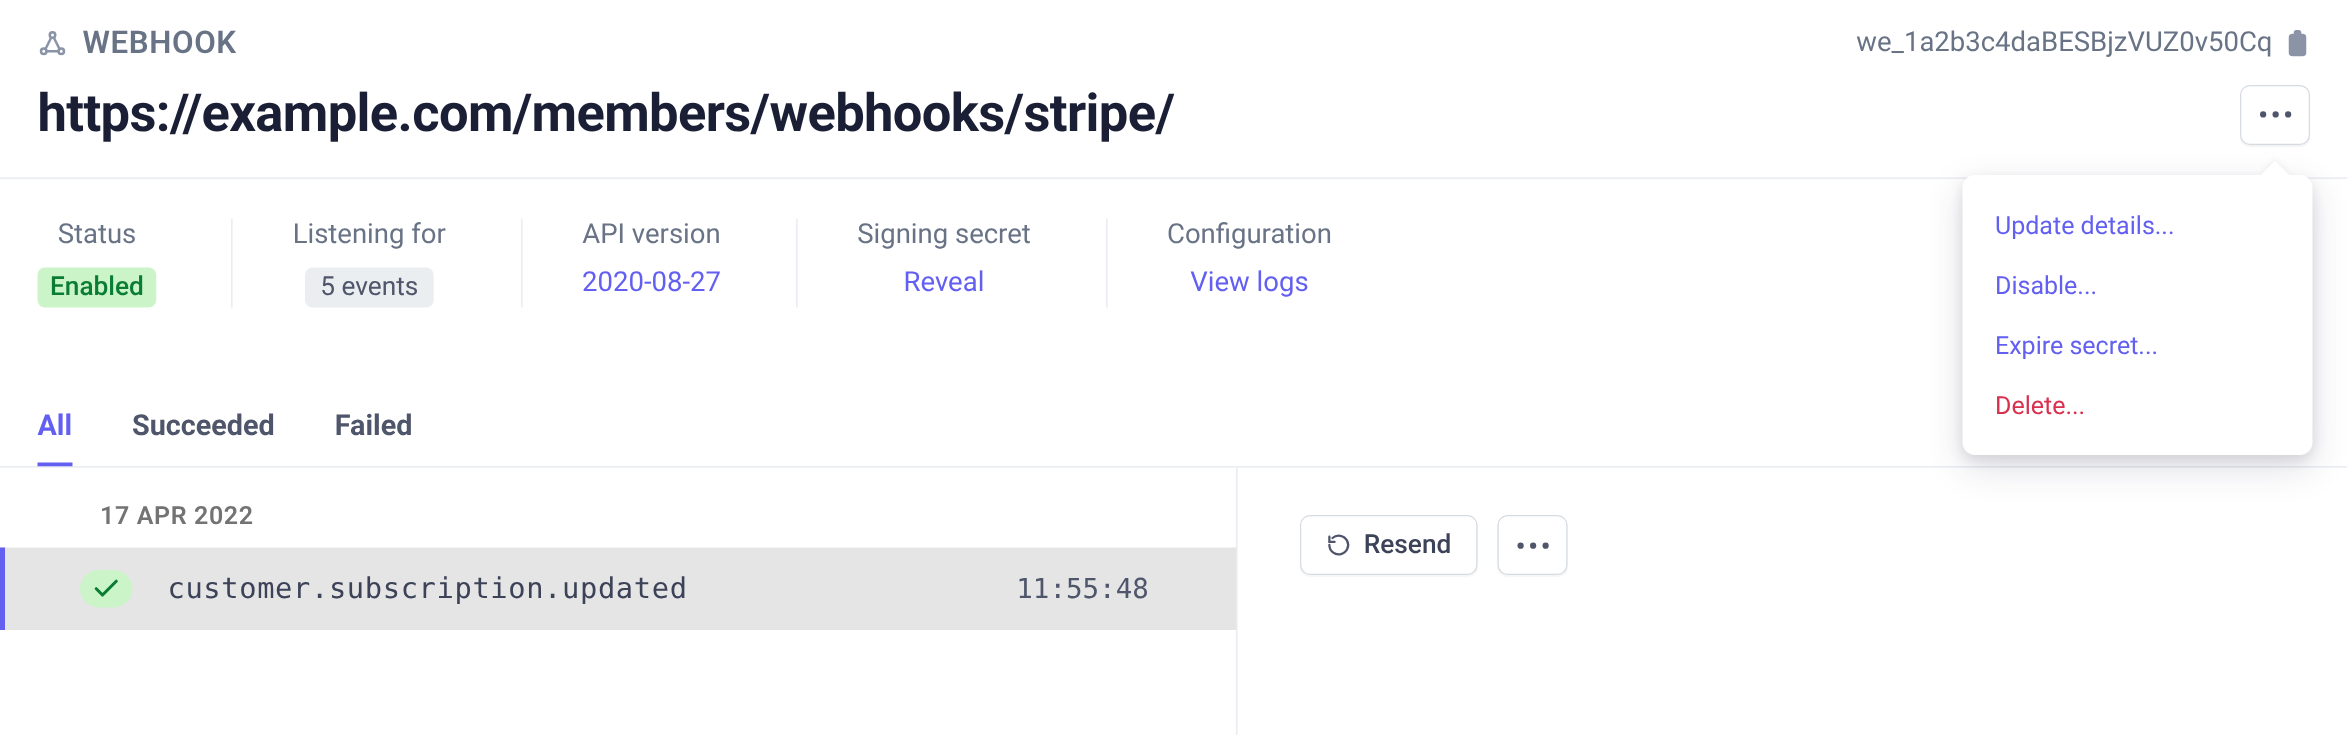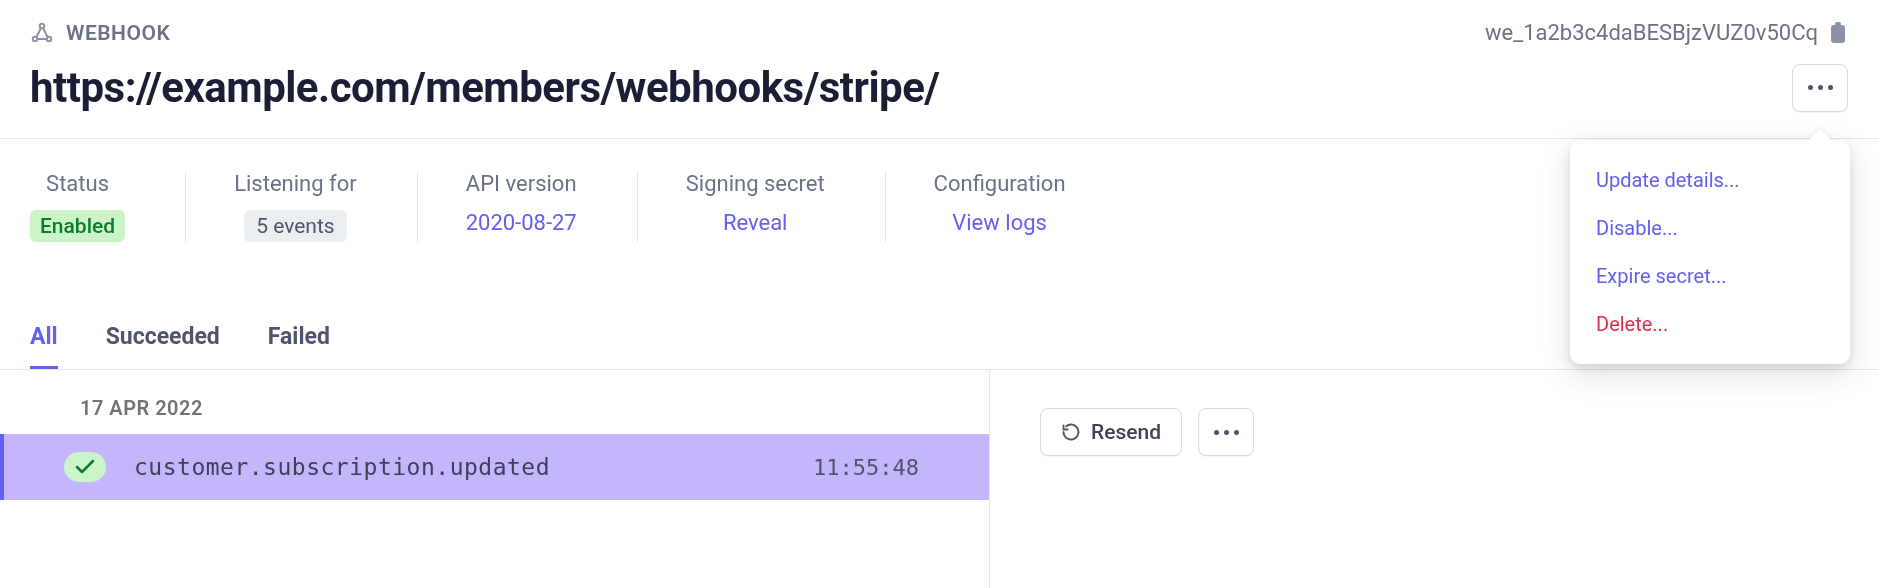--- a/index.html
+++ b/index.html
@@ -18,21 +18,21 @@
     display: flex;
     justify-content: space-between;
     align-items: center;
     padding: 20px 30px 0 30px;
   }
   .crumb-left {
     display: flex;
     align-items: center;
     gap: 12px;
     color: #697386;
-    font-size: 21px;
+    font-size: 25px;
     font-weight: 600;
     letter-spacing: 0.5px;
   }
   .crumb-right {
     display: flex;
     align-items: center;
     gap: 10px;
     color: #697386;
     font-size: 22px;
   }
@@ -154,21 +154,21 @@
   .date-header {
     padding: 26px 30px 14px 80px;
     font-size: 20px;
     font-weight: 600;
     color: #737373;
     letter-spacing: 0.5px;
   }
   .event-row {
     display: flex;
     align-items: center;
-    background: #c4b5fd;
+    background: #e5e5e5;
     border-left: 4px solid #6360f1;
     padding: 18px 30px 18px 60px;
     font-size: 23px;
     color: #3c4257;
     justify-content: space-between;
   }
   .event-left {
     display: flex;
     align-items: center;
     gap: 28px;

